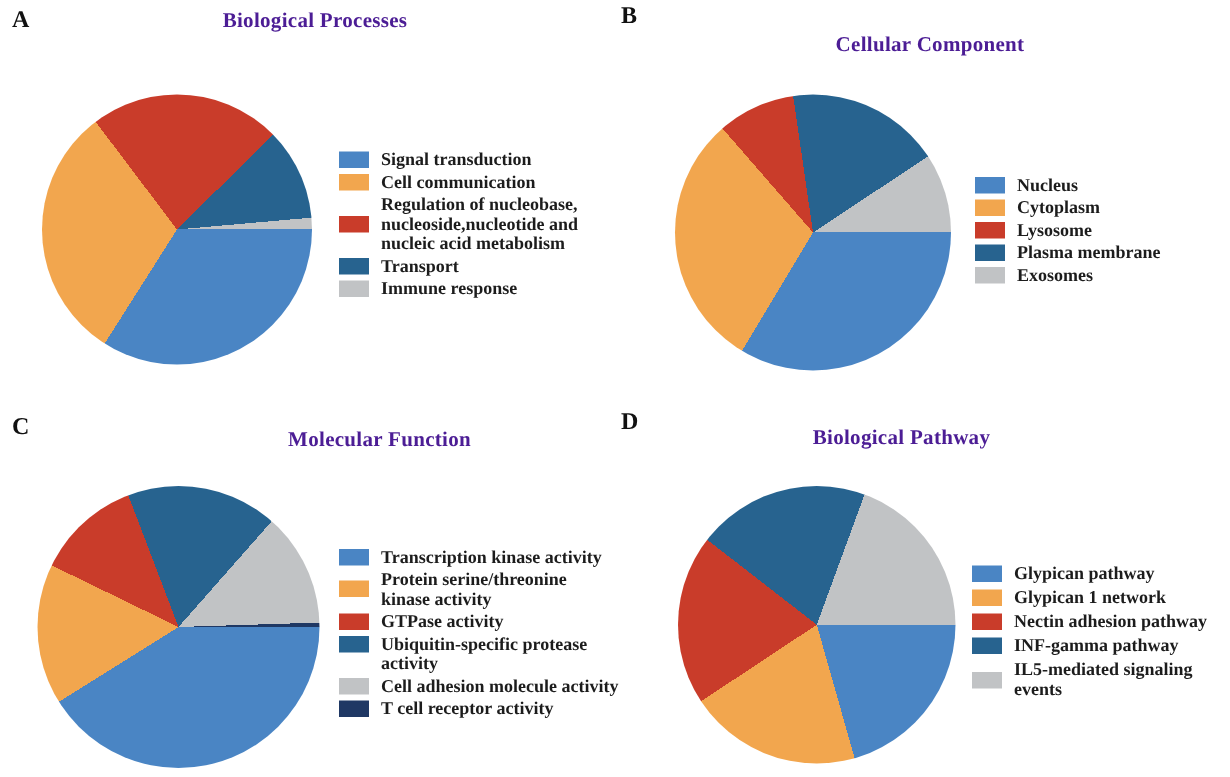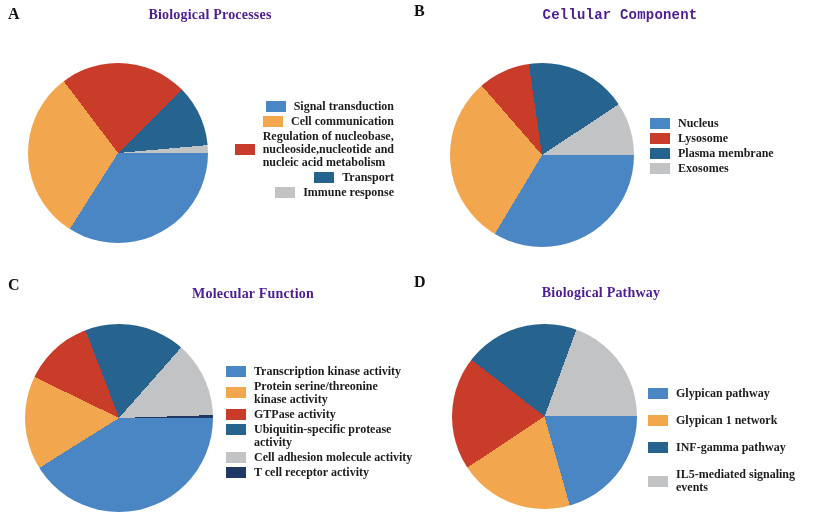--- a/index.html
+++ b/index.html
@@ -33,43 +33,43 @@
     position: absolute;
     width: 240px;
     margin: 0;
     text-align: center;
     font-weight: bold;
     font-size: 14px;
     letter-spacing: 0.2px;
     color: #4c1d95;
   }
   #title-a { left: 90px; top: 7px; }
-  #title-b { left: 90px; top: 7px; font-family: Liberation Mono, monospace; }
+  #title-b { left: 90px; top: 23px; }
   #title-c { left: 74px; top: 27px; text-align: right; }
   #title-d { left: 71px; top: 26px; }
 
   .pie {
     position: absolute;
     border-radius: 50%;
   }
   #pie-a { left: 28px; top: 63px;  width: 180px; height: 180px; }
   #pie-b { left: 40px; top: 63px;  width: 184px; height: 184px; }
   #pie-c { left: 25px; top: 65px;  width: 188px; height: 188px; }
   #pie-d { left: 42px; top: 65px;  width: 185px; height: 185px; }
 
   .legend {
     position: absolute;
     display: flex;
     flex-direction: column;
     row-gap: 2px;
   }
-  #legend-a { left: 214px; top: 100px; width: 180px; align-items: flex-end; }
+  #legend-a { left: 226px; top: 100px; width: 180px; }
   #legend-b { left: 240px; top: 117px; width: 165px; }
   #legend-c { left: 226px; top: 106px; width: 200px; }
-  #legend-d { left: 238px; top: 128px; width: 172px; row-gap: 14px; }
+  #legend-d { left: 238px; top: 117px; width: 172px; row-gap: 3px; }
 
   .legend-item {
     display: flex;
     align-items: center;
     column-gap: 8px;
   }
   .legend-item.align-start { align-items: flex-start; }
   .legend-item.align-end   { align-items: center; }
   .legend-item.align-start .swatch { margin-top: 1px; }
   .legend-item.align-end   .swatch { margin-bottom: 1px; }
@@ -125,20 +125,24 @@
   <section class="panel" id="panel-b">
     <div class="panel-letter" id="letter-b">B</div>
     <h2 class="panel-title" id="title-b">Cellular Component</h2>
     <div class="pie" id="pie-b" style="background: conic-gradient(from 90deg, rgb(74, 133, 196) 0%, rgb(74, 133, 196) 33.6%, rgb(242, 166, 78) 33.6%, rgb(242, 166, 78) 63.6%, rgb(201, 60, 42) 63.6%, rgb(201, 60, 42) 72.7%, rgb(39, 99, 143) 72.7%, rgb(39, 99, 143) 90.7%, rgb(193, 195, 197) 90.7%, rgb(193, 195, 197) 100%);"></div>
     <div class="legend" id="legend-b">
         <div class="legend-item">
           <span class="swatch" style="background: rgb(74, 133, 196);"></span>
           <span class="legend-label">Nucleus</span>
         </div>
         <div class="legend-item">
+          <span class="swatch" style="background: rgb(242, 166, 78);"></span>
+          <span class="legend-label">Cytoplasm</span>
+        </div>
+        <div class="legend-item">
           <span class="swatch" style="background: rgb(201, 60, 42);"></span>
           <span class="legend-label">Lysosome</span>
         </div>
         <div class="legend-item">
           <span class="swatch" style="background: rgb(39, 99, 143);"></span>
           <span class="legend-label">Plasma membrane</span>
         </div>
         <div class="legend-item">
           <span class="swatch" style="background: rgb(193, 195, 197);"></span>
           <span class="legend-label">Exosomes</span>
@@ -187,20 +191,24 @@
     <div class="legend" id="legend-d">
         <div class="legend-item">
           <span class="swatch" style="background: rgb(74, 133, 196);"></span>
           <span class="legend-label">Glypican pathway</span>
         </div>
         <div class="legend-item">
           <span class="swatch" style="background: rgb(242, 166, 78);"></span>
           <span class="legend-label">Glypican 1 network</span>
         </div>
         <div class="legend-item">
+          <span class="swatch" style="background: rgb(201, 60, 42);"></span>
+          <span class="legend-label">Nectin adhesion pathway</span>
+        </div>
+        <div class="legend-item">
           <span class="swatch" style="background: rgb(39, 99, 143);"></span>
           <span class="legend-label">INF-gamma pathway</span>
         </div>
         <div class="legend-item">
           <span class="swatch" style="background: rgb(193, 195, 197);"></span>
           <span class="legend-label">IL5-mediated signaling events</span>
         </div>
       </div>
   </section>
 

